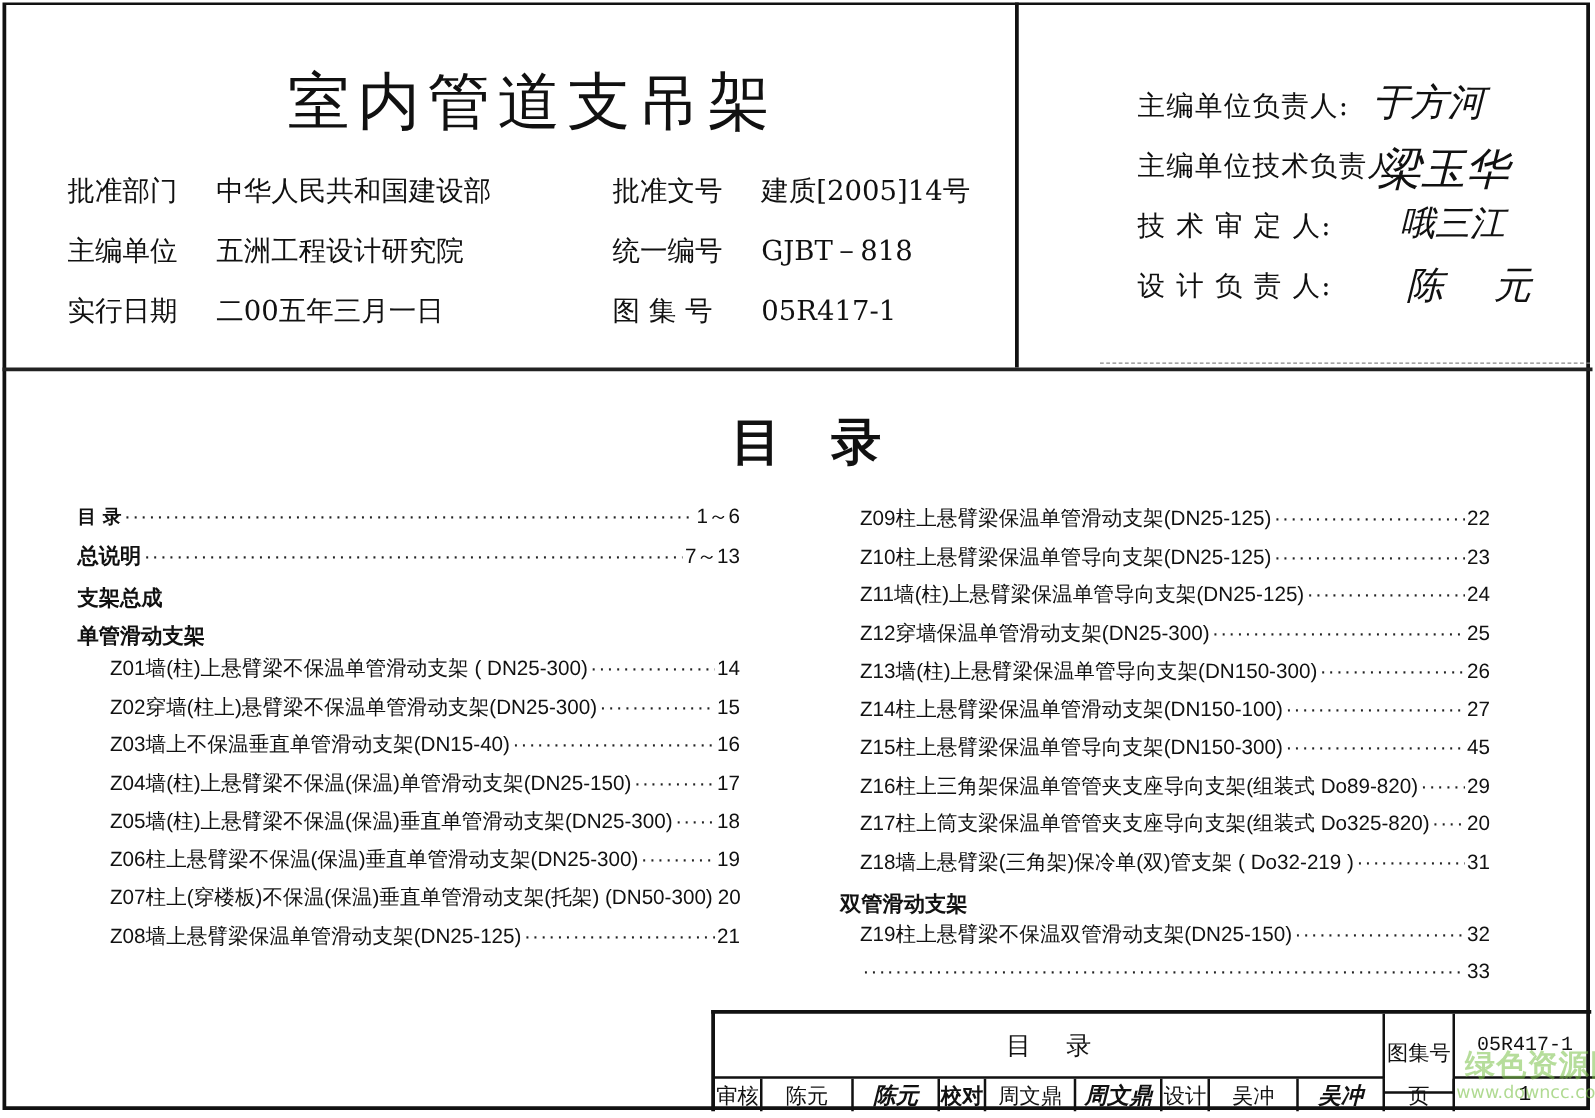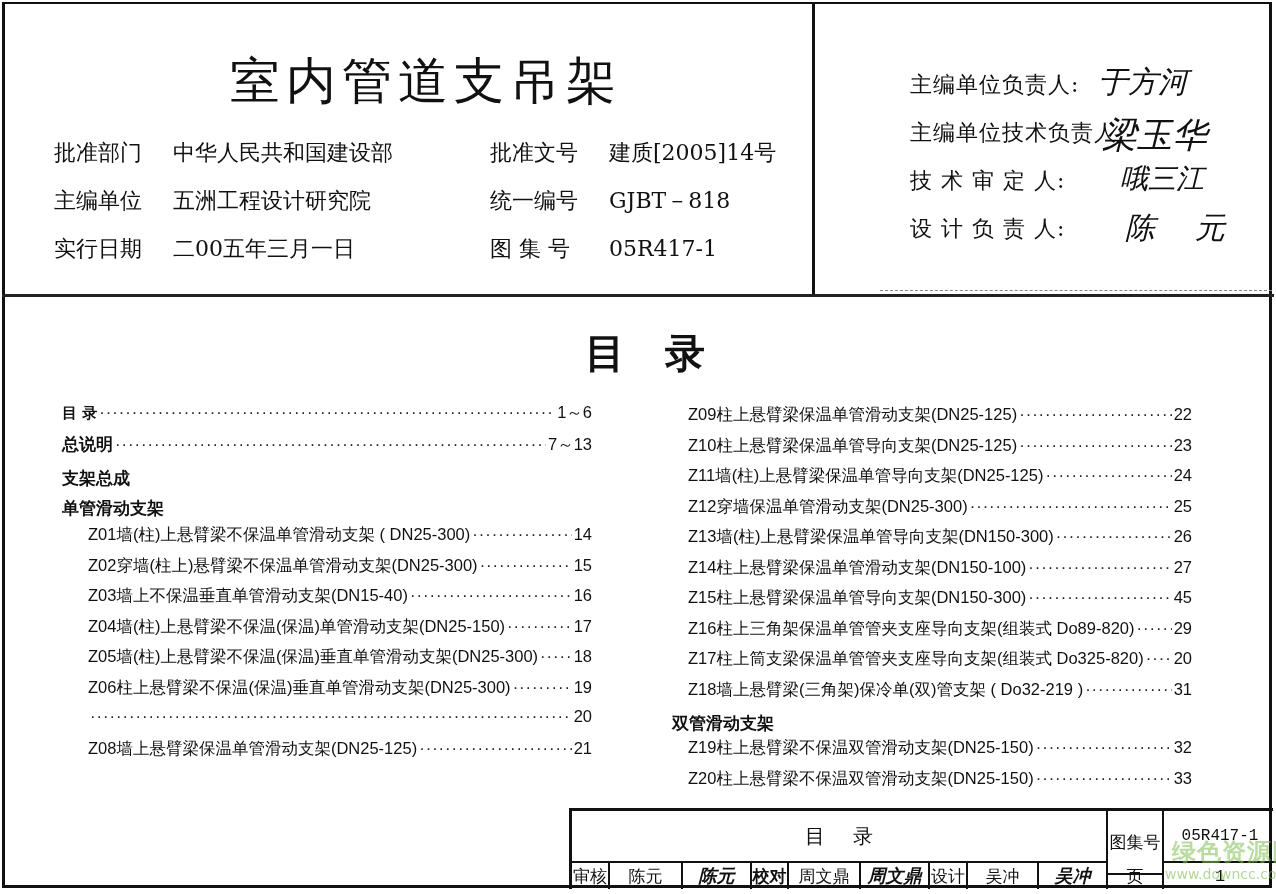--- a/index.html
+++ b/index.html
@@ -151,20 +151,21 @@
     <span class="t">Z05墙(柱)上悬臂梁不保温(保温)垂直单管滑动支架(DN25-300)</span>
     <span class="dots"></span>
     <span class="p">18</span>
   </div>
   <div class="toc-line indent">
     <span class="t">Z06柱上悬臂梁不保温(保温)垂直单管滑动支架(DN25-300)</span>
     <span class="dots"></span>
     <span class="p">19</span>
   </div>
   <div class="toc-line indent">
+    <span class="t">Z07柱上(穿楼板)不保温(保温)垂直单管滑动支架(托架) (DN50-300)</span>
     <span class="dots"></span>
     <span class="p">20</span>
   </div>
   <div class="toc-line indent">
     <span class="t">Z08墙上悬臂梁保温单管滑动支架(DN25-125)</span>
     <span class="dots"></span>
     <span class="p">21</span>
   </div>
 </div>
 
@@ -219,21 +220,20 @@
     <span class="dots"></span>
     <span class="p">31</span>
   </div>
   <div class="toc-heading" style="height:28px;">双管滑动支架</div>
   <div class="toc-line indent-r">
     <span class="t">Z19柱上悬臂梁不保温双管滑动支架(DN25-150)</span>
     <span class="dots"></span>
     <span class="p">32</span>
   </div>
   <div class="toc-line indent-r">
-    <span class="t">Z20柱上悬臂梁不保温双管滑动支架(DN25-150)</span>
     <span class="dots"></span>
     <span class="p">33</span>
   </div>
 </div>
 
 <div class="tb">
   <div class="tb-cell tb-title">目录</div>
   <div class="tb-cell tb-atlas-lbl">图集号</div>
   <div class="tb-cell tb-atlas-val">05R417-1</div>
 

